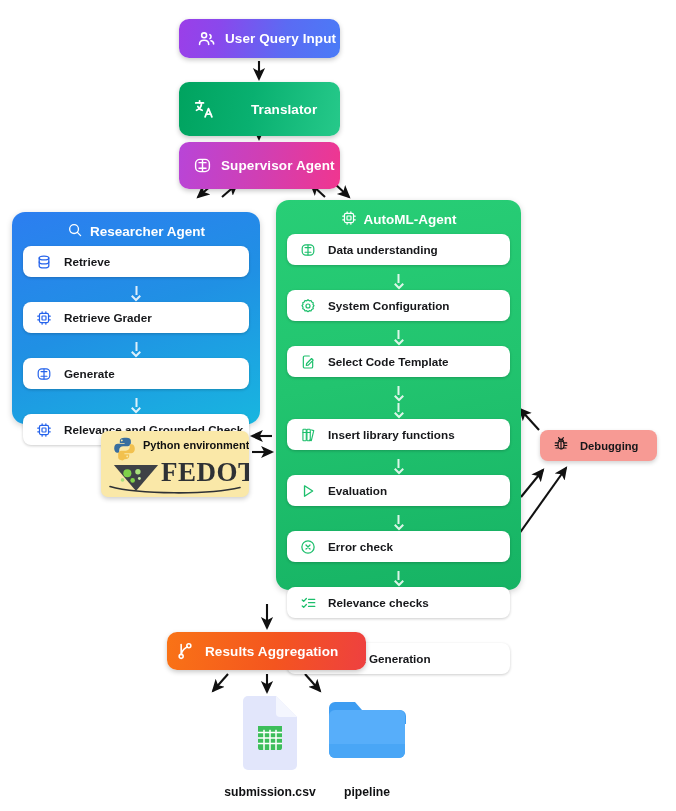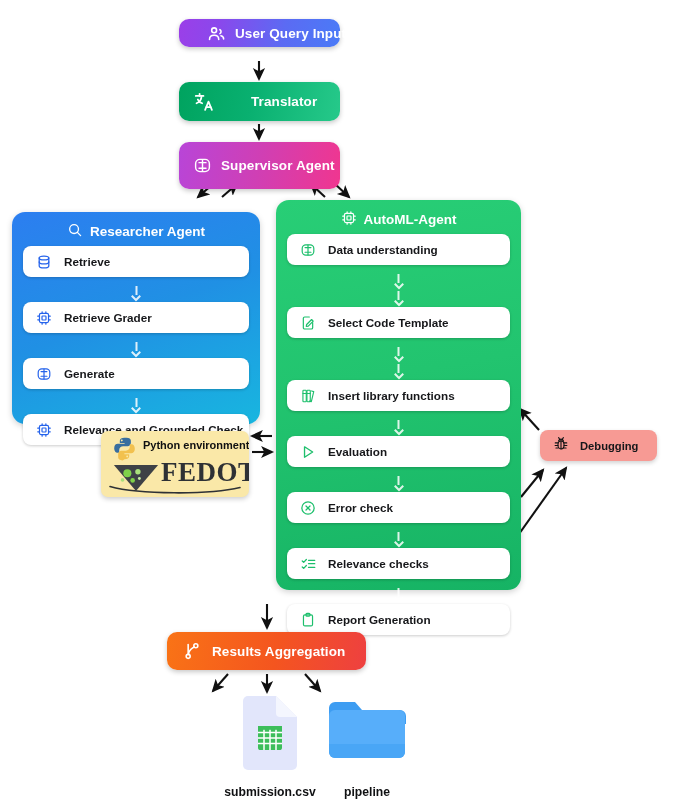--- a/index.html
+++ b/index.html
@@ -19,33 +19,33 @@
     align-items: center;
     color: #fff;
     font-weight: 700;
     font-size: 13.5px;
     letter-spacing: .1px;
     box-shadow: 0 2px 5px rgba(0,0,0,.22);
   }
   .pill .ic { display: flex; align-items: center; justify-content: center; flex: 0 0 auto; }
   .pill .tx { white-space: nowrap; }
 
-  #p-user   { left:179px; top:19px;  width:161px; height:28px; padding-left:28px;
+  #p-user   { left:179px; top:19px;  width:161px; height:39px; padding-left:18px;
               background: linear-gradient(100deg,#9B3FE8 0%,#8A48EC 25%,#5B6BF3 65%,#4A7BF7 100%); }
   #p-user .tx { margin-left:9px; }
 
-  #p-trans  { left:179px; top:82px;  width:161px; height:39px; padding-left:14px;
+  #p-trans  { left:179px; top:82px;  width:161px; height:54px; padding-left:14px;
               background: linear-gradient(100deg,#00A35F 0%,#09B070 45%,#26C98A 100%); }
   #p-trans .tx { margin-left:36px; }
 
   #p-super  { left:179px; top:142px; width:161px; height:47px; padding-left:14px;
               background: linear-gradient(100deg,#B845D8 0%,#D03FB4 50%,#F0368F 100%); }
   #p-super .tx { margin-left:9px; }
 
-  #p-results{ left:167px; top:632px; width:199px; height:38px; padding-left:15px;
+  #p-results{ left:167px; top:632px; width:199px; height:38px; padding-left:8px;
               background: linear-gradient(100deg,#F97316 0%,#F4551F 55%,#EE4040 100%); }
   #p-results .tx { margin-left:10px; }
 
   
   .panel { position: absolute; border-radius: 13px; box-shadow: 0 2px 6px rgba(0,0,0,.18); }
   #panel-researcher {
     left:12px; top:212px; width:248px; height:212px;
     background: linear-gradient(160deg,#2C7EF0 0%,#2090E4 48%,#18B6DF 100%);
   }
   #panel-automl {
@@ -285,20 +285,29 @@
             <path d="M12 4.6v14.8"></path>
               <path d="M12 8.4H7.6M12 15.4H7.6M12 8.4h4.4M12 15.4h4.4"></path>
           </svg>
         </span>
         <span class="lb">Data understanding</span>
       </div>
       <div class="gap">
           <i class="chev"></i>
         </div>
 
+      <div class="srow">
+        <span class="ic">
+          <svg width="16" height="16" viewBox="0 0 24 24" fill="none" stroke="#1DBF6C" stroke-width="1.8" stroke-linejoin="round">
+            <path d="M12 2.6l2 1.6 2.5-.5 1.1 2.3 2.3 1.1-.5 2.5 1.6 2-1.6 2 .5 2.5-2.3 1.1-1.1 2.3-2.5-.5-2 1.6-2-1.6-2.5.5-1.1-2.3-2.3-1.1.5-2.5-1.6-2 1.6-2-.5-2.5 2.3-1.1L7.5 3.7l2.5.5z"></path>
+            <circle cx="12" cy="12" r="3"></circle>
+          </svg>
+        </span>
+        <span class="lb">System Configuration</span>
+      </div>
       <div class="gap">
           <i class="chev"></i>
         </div>
 
       <div class="srow">
         <span class="ic">
           <svg width="16" height="16" viewBox="0 0 24 24" fill="none" stroke="#1DBF6C" stroke-width="1.8" stroke-linecap="round" stroke-linejoin="round">
             <path d="M19 11.4V19a2 2 0 0 1-2 2H7a2 2 0 0 1-2-2V5a2 2 0 0 1 2-2h7"></path>
             <path d="M10 14.2l7.4-7.4 2.4 2.4-7.4 7.4-3 .6z"></path>
           </svg>

